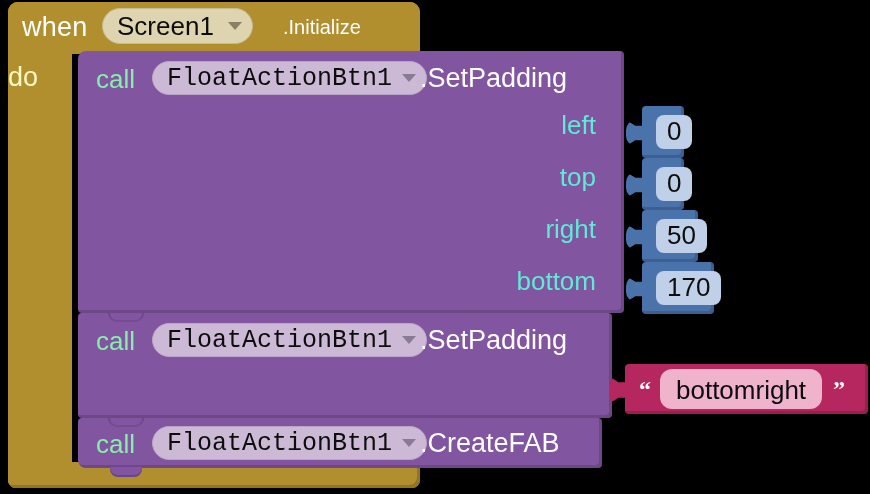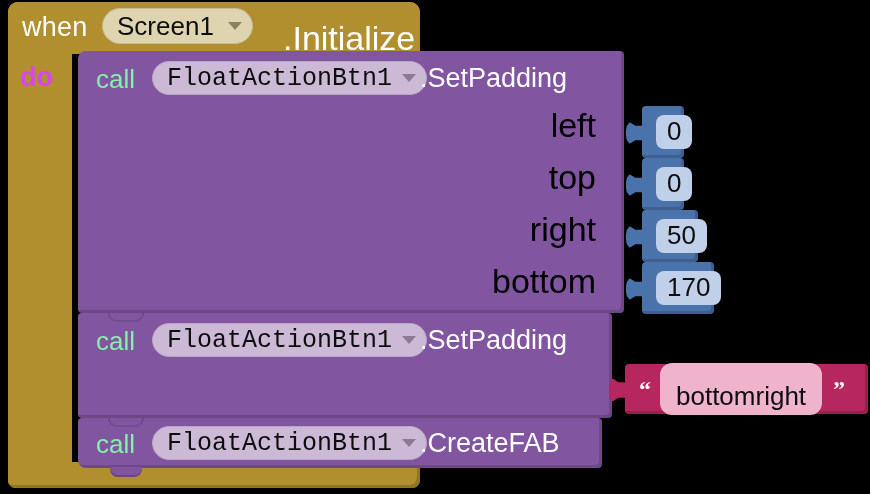--- a/index.html
+++ b/index.html
@@ -75,35 +75,33 @@
     position: absolute;
     left: 22px;
     top: 12px;
     color: #ffffff;
     font-size: 27px;
     line-height: 30px;
     letter-spacing: 0.2px;
   }
   .label-do {
     position: absolute;
-    left: 20px;
+    left: 8px;
     top: 62px;
-    color: #d946ef;
+    color: #fef9c3;
     font-size: 27px;
     line-height: 30px;
-    font-weight: bold;
   }
   .label-initialize {
     position: absolute;
     left: 283px;
     top: 12px;
     color: #ffffff;
-    font-size: 34px;
-    line-height: 30px;
-    margin-top: 11px;
+    font-size: 20px;
+    line-height: 30px;
   }
 
   
   .field-screen {
     position: absolute;
     left: 102px;
     top: 8px;
     height: 36px;
     padding: 0 10px 0 14px;
     background: #ded5b0;
@@ -214,22 +212,22 @@
   .field-comp .txt {
     color: #0d0d0d;
     font-size: 25px;
     line-height: 27px;
     white-space: nowrap;
     font-family: Liberation Mono, monospace;
   }
 
   .param-label {
     position: absolute;
-    color: #000000;
-    font-size: 34px;
+    color: #5eead4;
+    font-size: 26px;
     line-height: 28px;
     text-align: right;
     white-space: nowrap;
   }
 
   
   .num-block {
     position: absolute;
     background: #4a72ab;
     border-radius: 4px;
@@ -279,21 +277,21 @@
   .quote {
     color: #ffffff;
     font-size: 24px;
     line-height: 24px;
     font-family: "Liberation Serif", serif;
     font-weight: bold;
   }
   .text-field {
     background: #efb3cc;
     border-radius: 12px;
-    padding: 17px 16px 3px 16px;
+    padding: 5px 16px 3px 16px;
     color: #0d0d0d;
     font-size: 26px;
     line-height: 32px;
     white-space: nowrap;
   }
 </style>
 </head>
 <body>
 
 <div class="stage">

